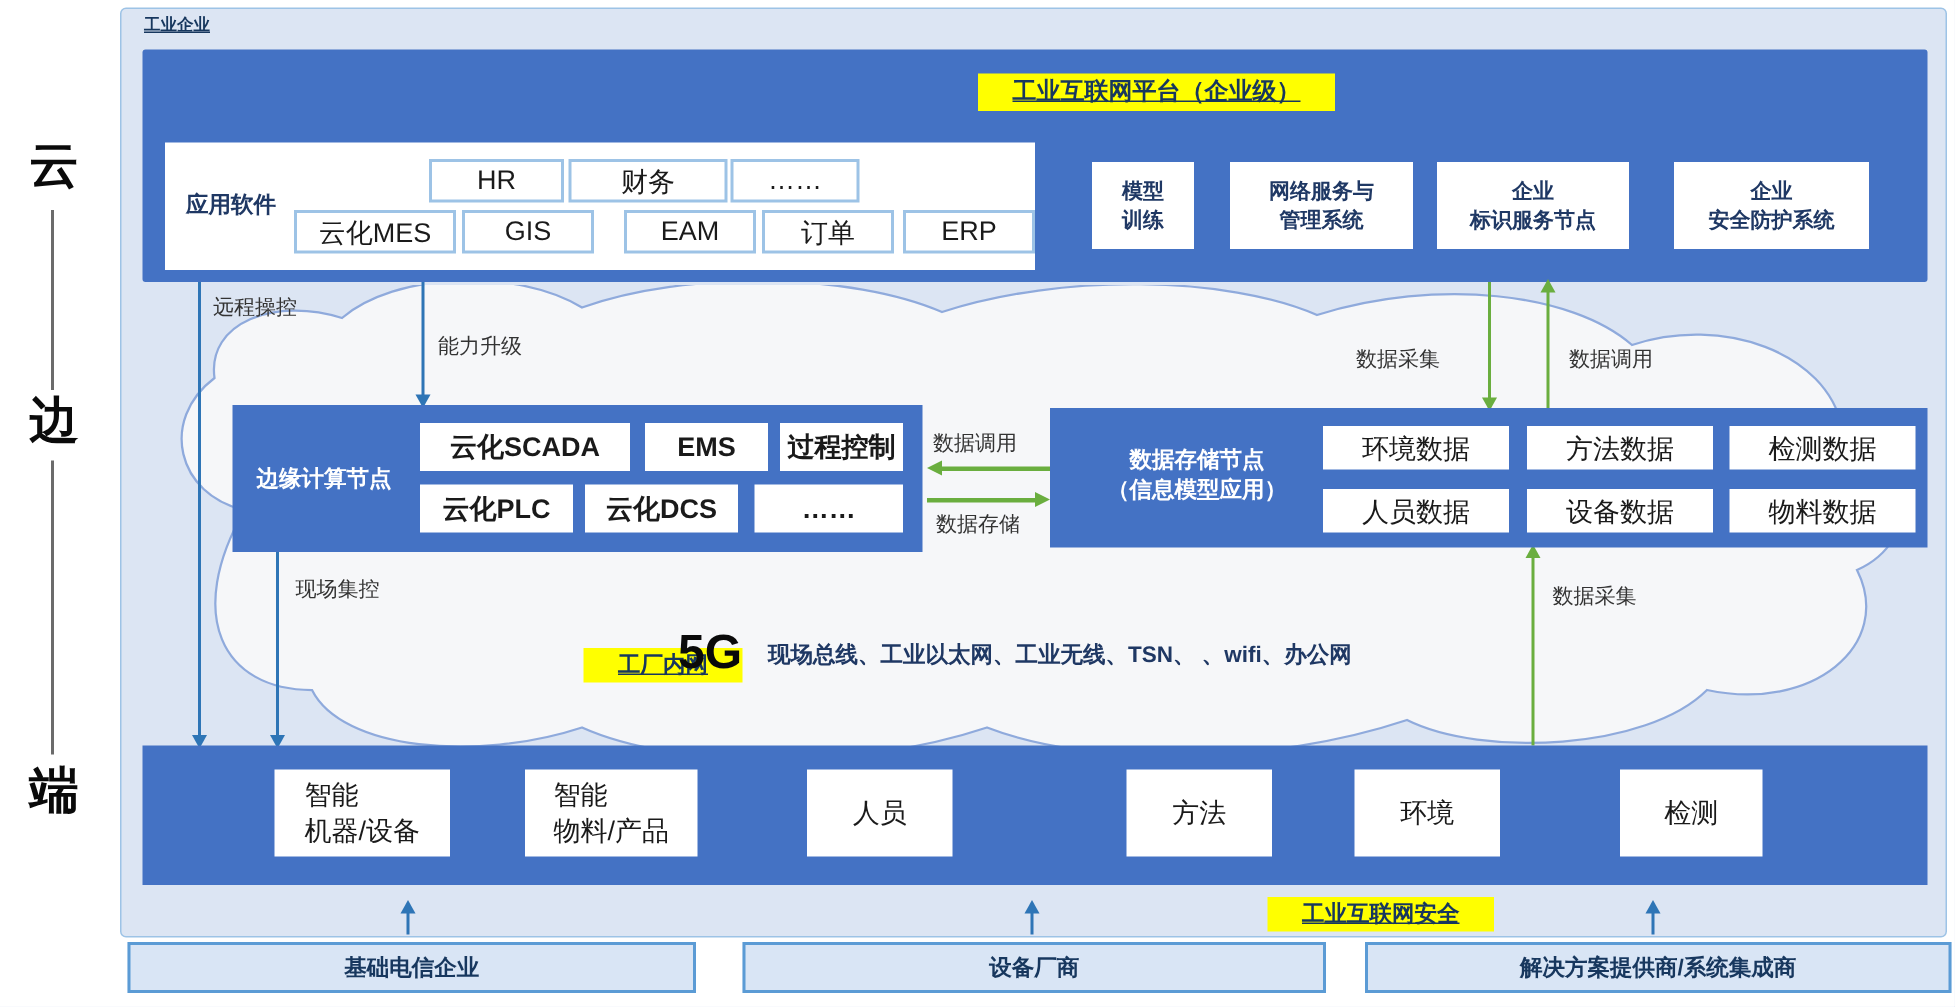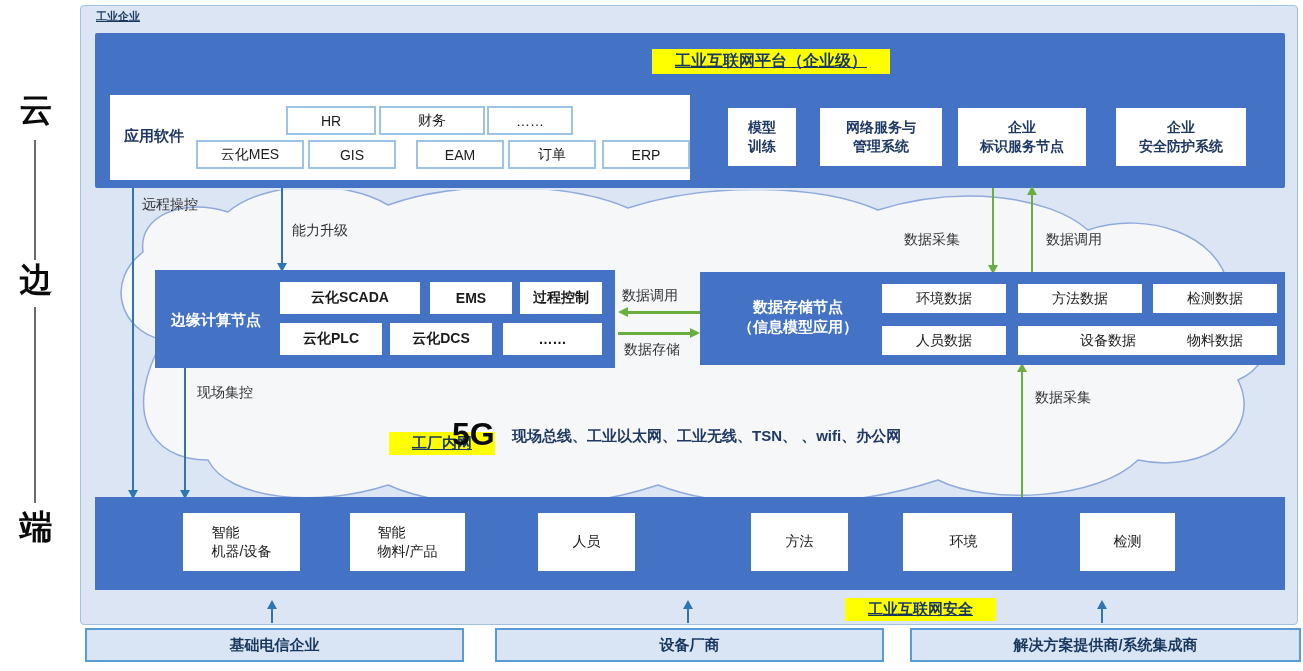--- a/index.html
+++ b/index.html
@@ -7,21 +7,21 @@
   .abs{position:absolute;}
   .preline{white-space:pre-line;}
   
   .rail-label{width:44px;text-align:center;font-size:33px;font-weight:bold;color:#0a0a0a;line-height:1;}
   .rail-line{width:2px;background:#6b6b6b;left:34px;}
   
   #container{left:80px;top:5px;width:1216px;height:618px;background:#dce5f3;border:1px solid #9dc3e6;border-radius:4px;}
   .enterprise-label{left:96px;top:9px;font-size:11px;font-weight:bold;color:#17375e;text-decoration:underline;}
   
   .bluebar{background:#4472c4;}
-  .whitebox{background:#fff;display:flex;align-items:center;justify-content:center;font-size:14px;color:#1a1a1a;}
+  .whitebox{background:#fff;display:flex;align-items:center;justify-content:center;font-size:18px;color:#1a1a1a;}
   .bordered{border:2px solid #9dc3e6;}
   .navy-bold{color:#1f3864;font-weight:bold;}
   .module{background:#fff;display:flex;align-items:center;justify-content:center;text-align:center;font-size:14px;font-weight:bold;color:#1f3864;line-height:1.35;}
   .barlabel{color:#fff;font-weight:bold;font-size:15px;line-height:1.35;}
   .hl-yellow{background:#ffff00;color:#17375e;font-weight:bold;font-size:15px;padding:2px 23px;text-decoration:underline;}
   .flow-label{font-size:14px;color:#333;}
   
   .vline{width:2px;}
   .vline.blue{background:#2e75b6;}
   .vline.green{background:#6aae3f;}
@@ -114,36 +114,36 @@
   <div class="abs hline arr-right" style="left:618px;top:332px;width:73px;"></div>
   <div class="abs flow-label" style="left:624px;top:341px;">数据存储</div>
 
   <div class="abs bluebar" style="left:700px;top:272px;width:585px;height:93px;">
     <div class="abs whitebox" style="left:182px;top:12px;width:124px;height:29px;">环境数据</div>
     <div class="abs barlabel preline" style="left:18px;top:25px;width:160px;text-align:center;">数据存储节点
 （信息模型应用）</div>
     <div class="abs whitebox" style="left:318px;top:12px;width:124px;height:29px;">方法数据</div>
     <div class="abs whitebox" style="left:453px;top:12px;width:124px;height:29px;">检测数据</div>
     <div class="abs whitebox" style="left:182px;top:54px;width:124px;height:29px;">人员数据</div>
-    <div class="abs whitebox" style="left:318px;top:54px;width:124px;height:29px;padding-left:28px;">设备数据</div>
+    <div class="abs whitebox" style="left:318px;top:54px;width:124px;height:29px;">设备数据</div>
     <div class="abs whitebox" style="left:453px;top:54px;width:124px;height:29px;">物料数据</div>
   </div>
 
   <div class="abs hl-yellow" style="left:345px;top:432px;margin-left:44px;">工厂内网</div>
   <div class="abs" style="left:452px;top:416px;font-size:32px;font-weight:bold;color:#0a0a0a;">5G</div>
   <div class="abs navy-bold" style="left:512px;top:427px;font-size:15px;">现场总线、工业以太网、工业无线、TSN、 、wifi、办公网</div>
 
   <div class="abs bluebar" style="left:95px;top:497px;width:1190px;height:93px;">
     <div class="abs whitebox preline" style="left:88px;top:16px;width:117px;height:58px;line-height:1.35;">智能
 机器/设备</div>
     <div class="abs whitebox preline" style="left:255px;top:16px;width:115px;height:58px;line-height:1.35;">智能
 物料/产品</div>
     <div class="abs whitebox" style="left:443px;top:16px;width:97px;height:58px;">人员</div>
     <div class="abs whitebox" style="left:656px;top:16px;width:97px;height:58px;">方法</div>
-    <div class="abs whitebox" style="left:808px;top:16px;width:97px;height:58px;padding-left:12px;">环境</div>
+    <div class="abs whitebox" style="left:808px;top:16px;width:97px;height:58px;">环境</div>
     <div class="abs whitebox" style="left:985px;top:16px;width:95px;height:58px;">检测</div>
   </div>
 
   <div class="abs hl-yellow" style="left:845px;top:598px;">工业互联网安全</div>
 
   <div class="abs vline blue arr-up" style="left:271px;top:608px;height:15px;"></div>
   <div class="abs vline blue arr-up" style="left:687px;top:608px;height:15px;"></div>
   <div class="abs vline blue arr-up" style="left:1101px;top:608px;height:15px;"></div>
 
   <div class="abs vendor" style="left:85px;top:628px;width:375px;height:30px;">基础电信企业</div>

